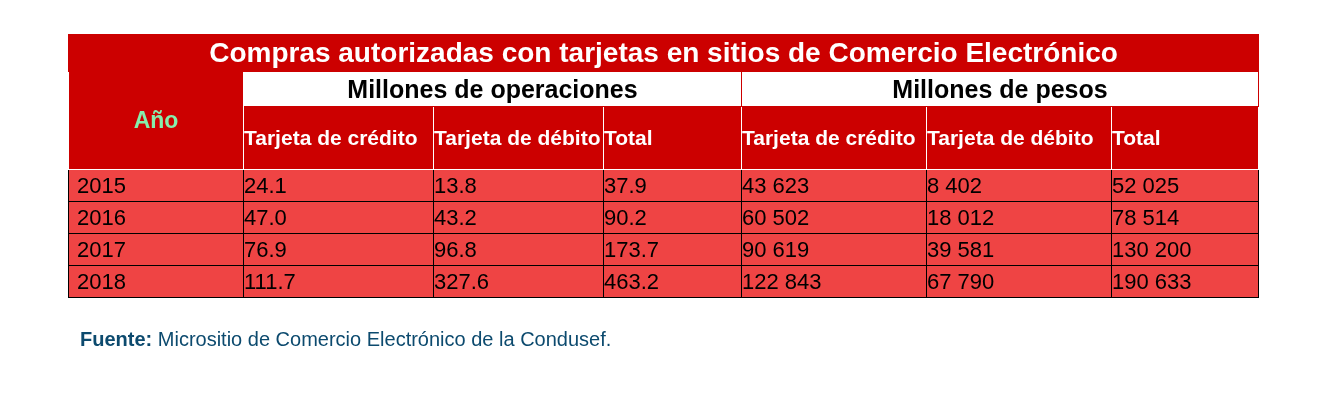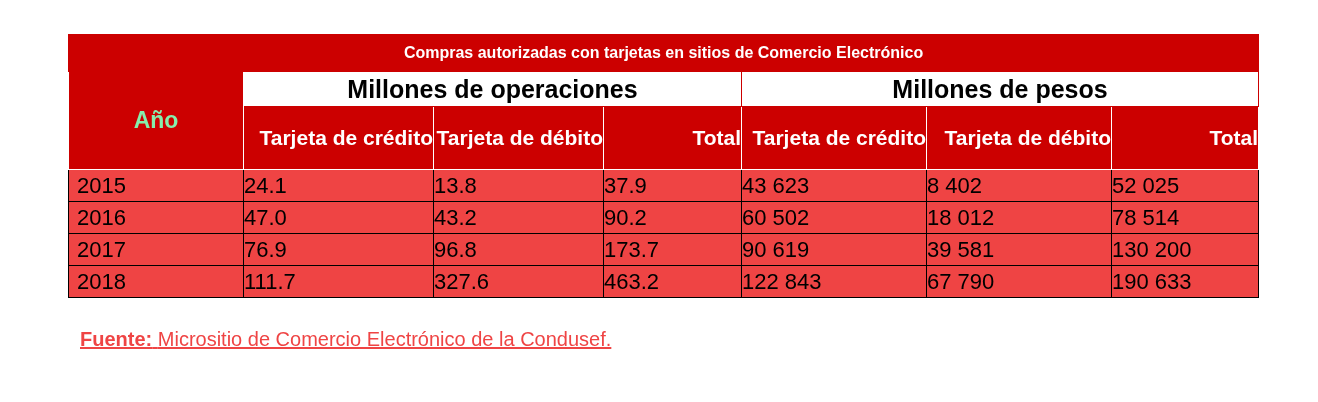--- a/index.html
+++ b/index.html
@@ -27,21 +27,21 @@
     table-layout: fixed;
   }
   table.data-table td,
   table.data-table th {
     border: 1px solid #ffffff;
     padding: 0;
   }
   .title-cell {
     background: #cc0000;
     color: #ffffff;
-    font-size: 16px;
+    font-size: 28px;
     font-weight: bold;
     text-align: center;
     height: 36px;
     line-height: 36px;
     border: 1px solid #cc0000 !important;
   }
   .grp-white {
     background: #ffffff;
     color: #000000;
     font-weight: bold;
@@ -59,21 +59,21 @@
     font-weight: bold;
     font-size: 23px;
     text-align: center;
     vertical-align: middle;
   }
   .sub-head {
     background: #cc0000;
     color: #ffffff;
     font-weight: bold;
     font-size: 21px;
-    text-align: right;
+    text-align: left;
     vertical-align: middle;
     line-height: 1.08;
     height: 62px;
   }
   .body-row td {
     border: 1px solid #000000 !important;
     height: 31px;
     font-size: 22px;
     background: #ef4444;
   }
@@ -82,23 +82,22 @@
     padding-left: 8px !important;
   }
   .cell-num {
     padding-right: 9px !important;
   }
   .source {
     position: absolute;
     left: 80px;
     top: 328px;
     font-size: 20px;
-    color: #ef4444;
+    color: #0c4a6e;
     white-space: nowrap;
-    text-decoration: underline;
   }
   .source b { font-weight: bold; }
   .source span.src-text { font-weight: normal; }
 </style>
 </head>
 <body>
 
 <div class="table-wrap">
   <table class="data-table">
     <colgroup>

